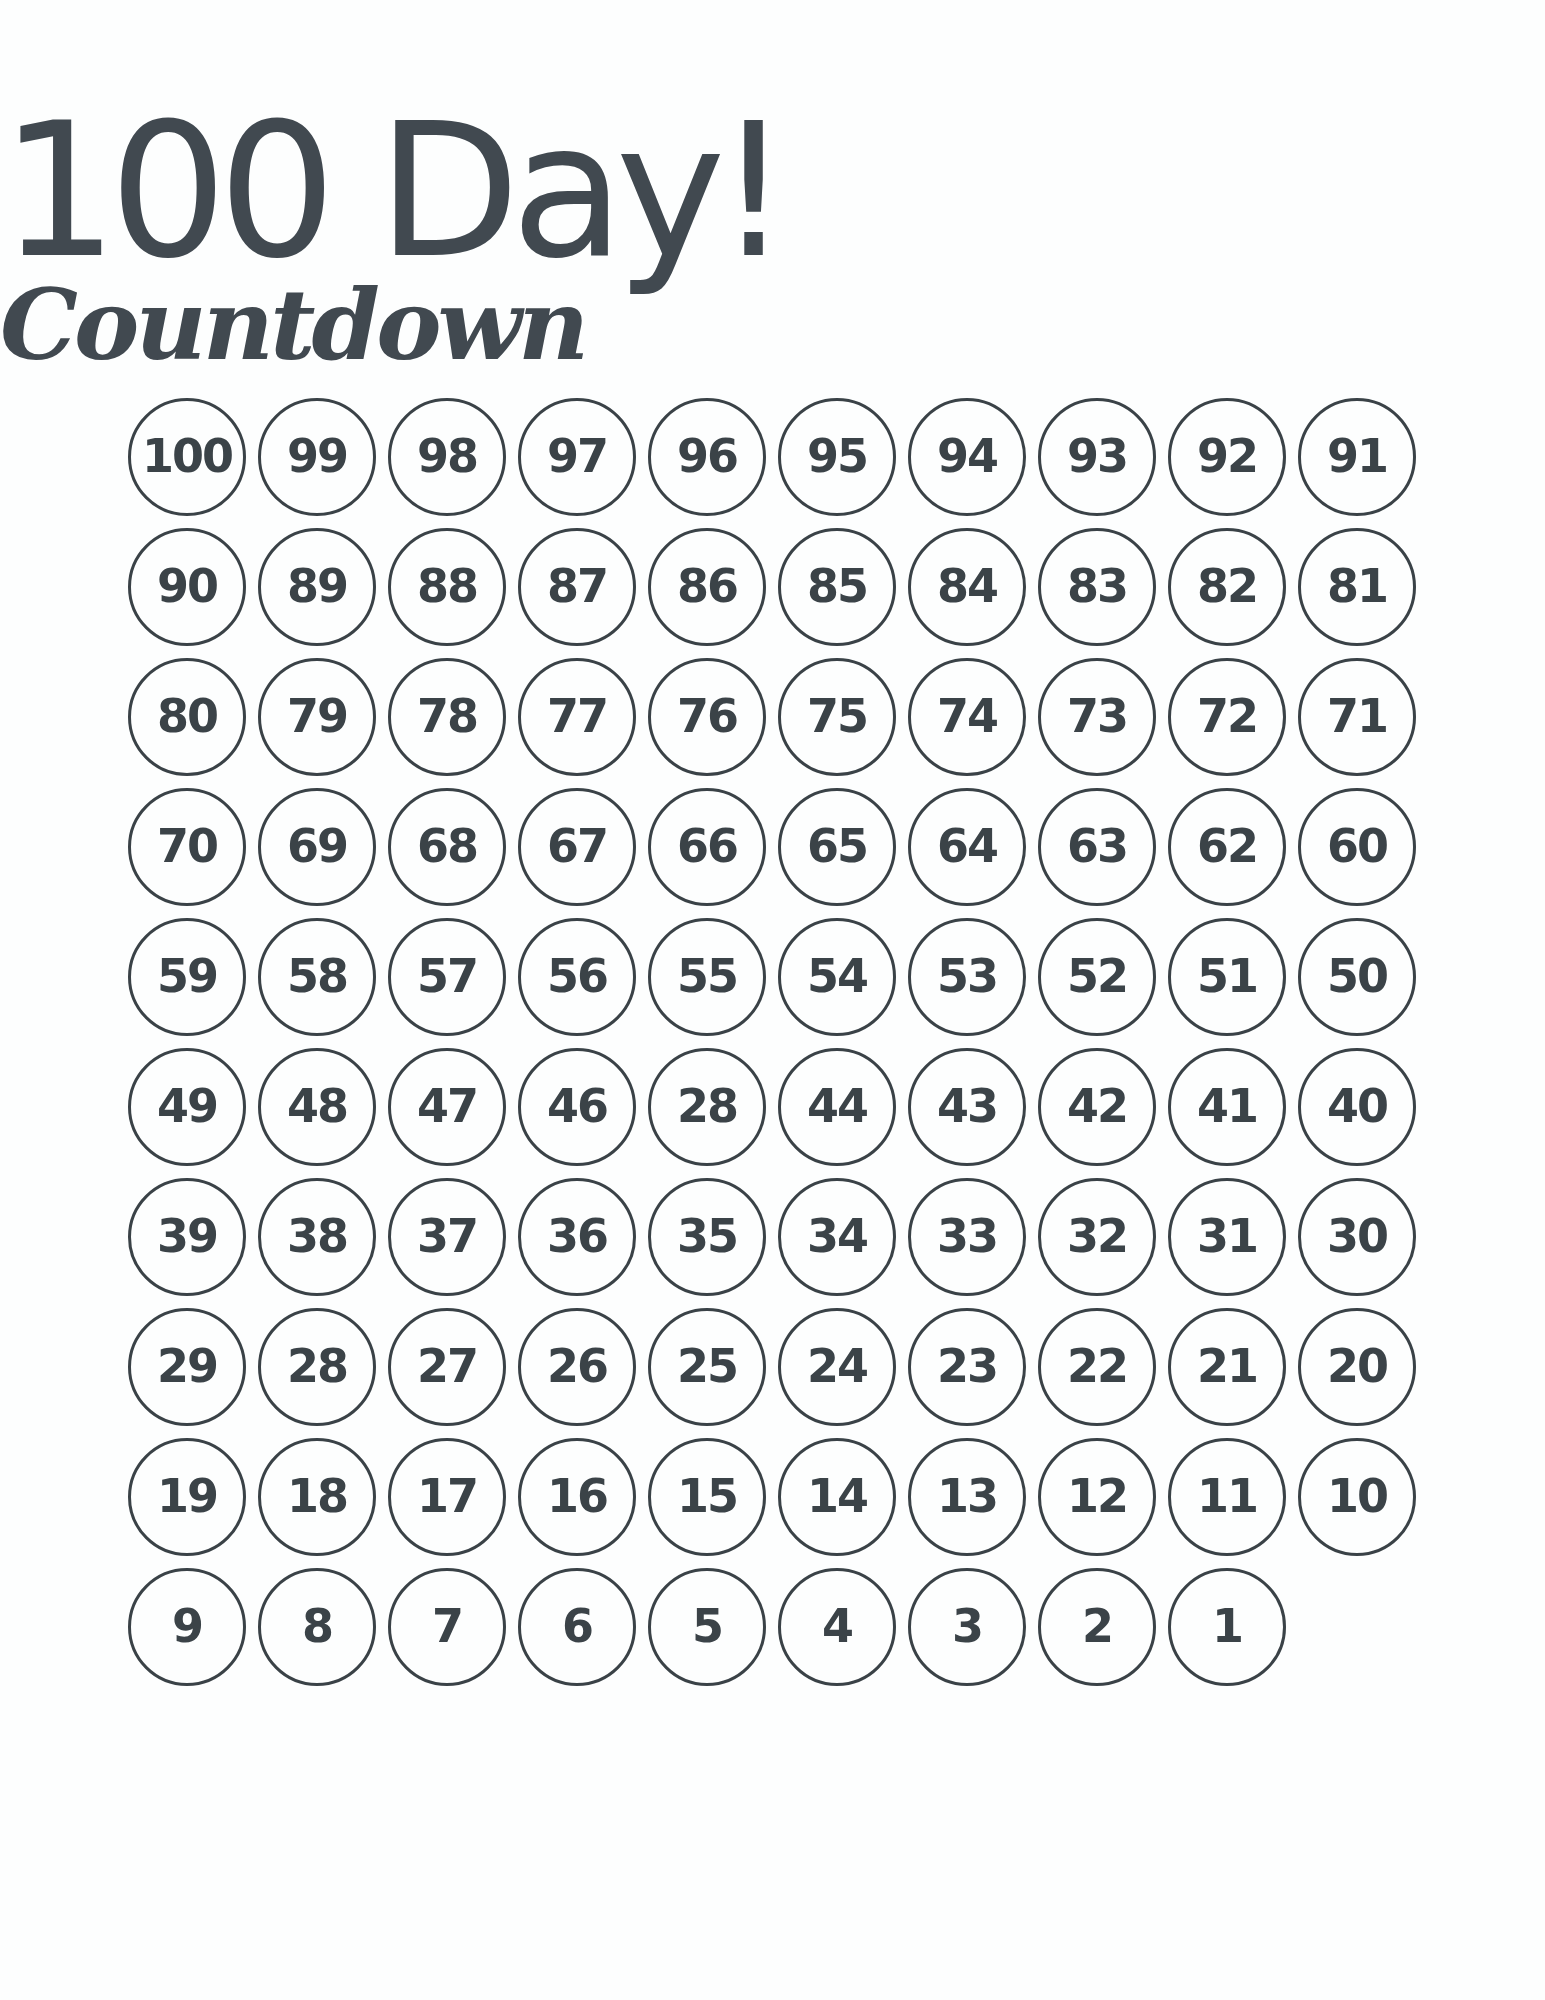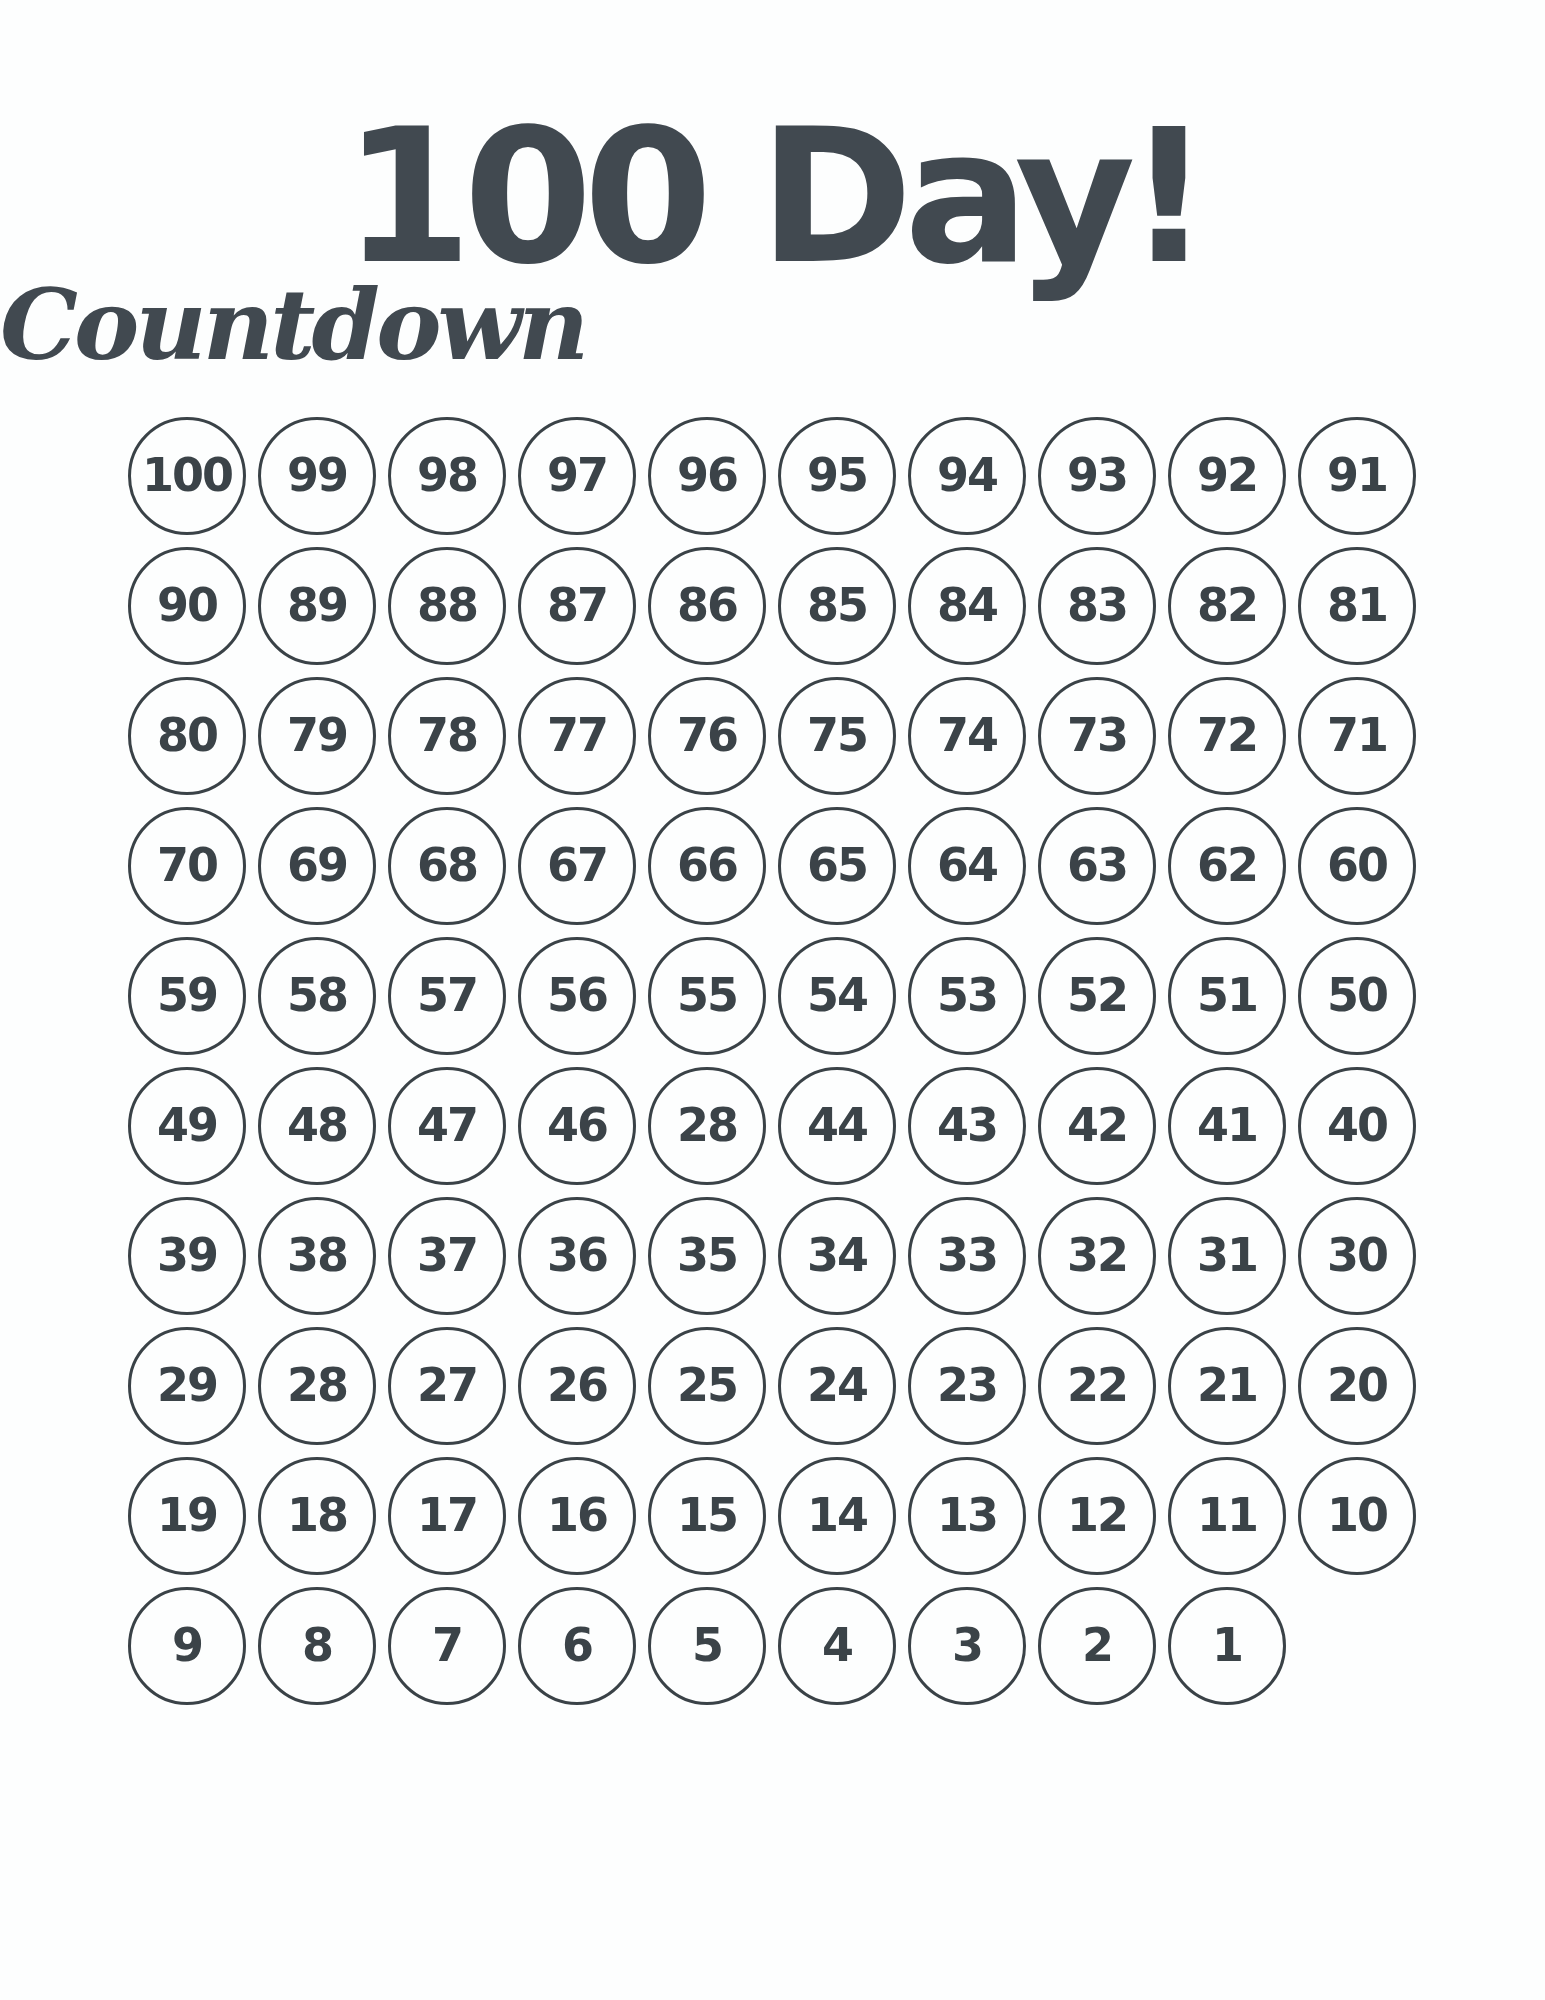--- a/index.html
+++ b/index.html
@@ -10,27 +10,26 @@
   .canvas {
     position: relative;
     width: 1545px;
     height: 2000px;
     background: var(--paper, #fdfefe);
     overflow: hidden;
     font-family: "DejaVu Sans", "Liberation Sans", sans-serif;
   }
   .title {
     position: absolute;
-    top: 104px;
+    top: 98px;
     left: 0;
     width: 100%;
-    text-align: center;
     font-size: 186px;
     line-height: 1;
-    font-weight: bold;
+    font-weight: normal;
     letter-spacing: -0.05em;
     color: var(--ink, #414950);
     white-space: nowrap;
   }
   .subtitle {
     position: absolute;
     top: 276px;
     left: 0;
     width: 100%;
     font-family: "DejaVu Serif", "Liberation Serif", serif;
@@ -38,21 +37,21 @@
     font-weight: bold;
     font-size: 98px;
     line-height: 1;
     letter-spacing: -0.04em;
     color: var(--ink, #414950);
     white-space: nowrap;
   }
   .grid {
     position: absolute;
     left: 128px;
-    top: 417px;
+    top: 398px;
     display: grid;
     grid-template-columns: repeat(10, 118px);
     grid-auto-rows: 118px;
     column-gap: 12px;
     row-gap: 35px;
     gap: 12px;
   }
   .circle {
     width: 118px;
     height: 118px;

